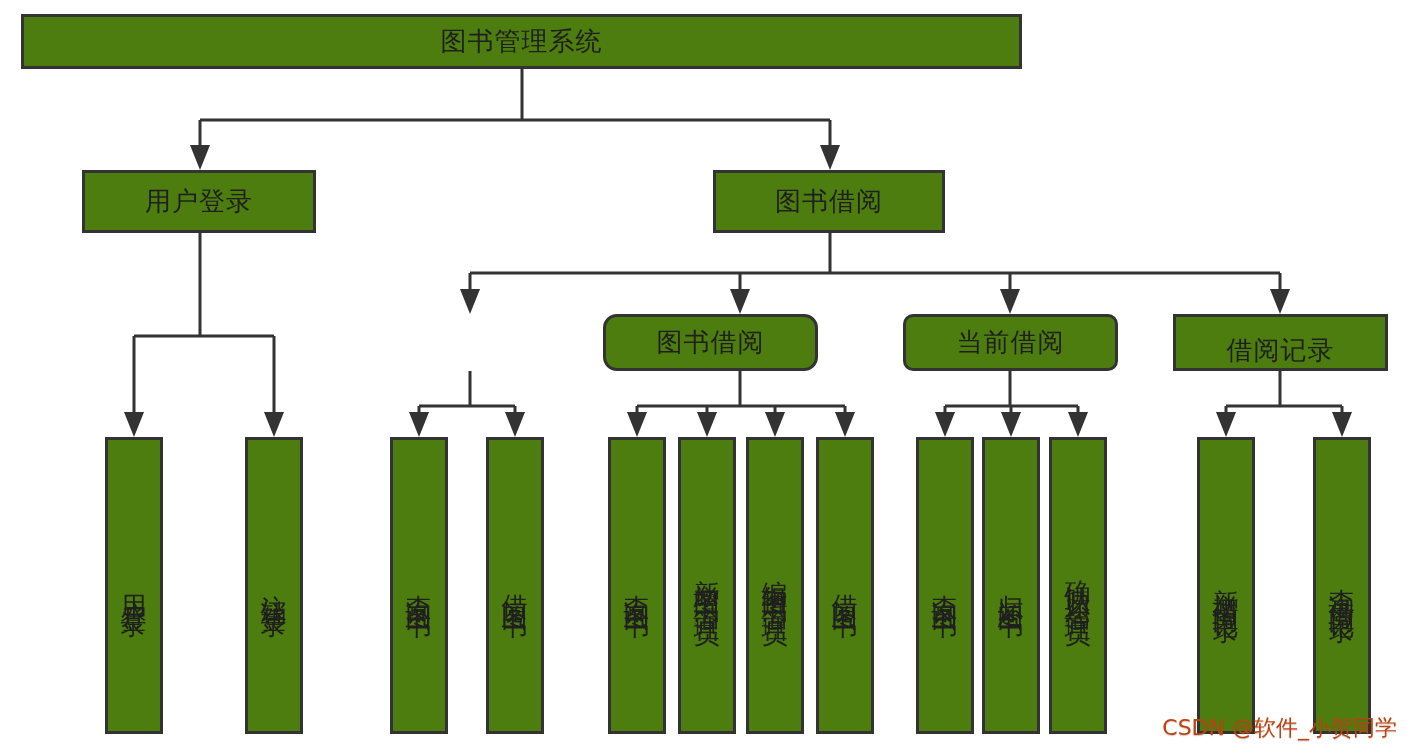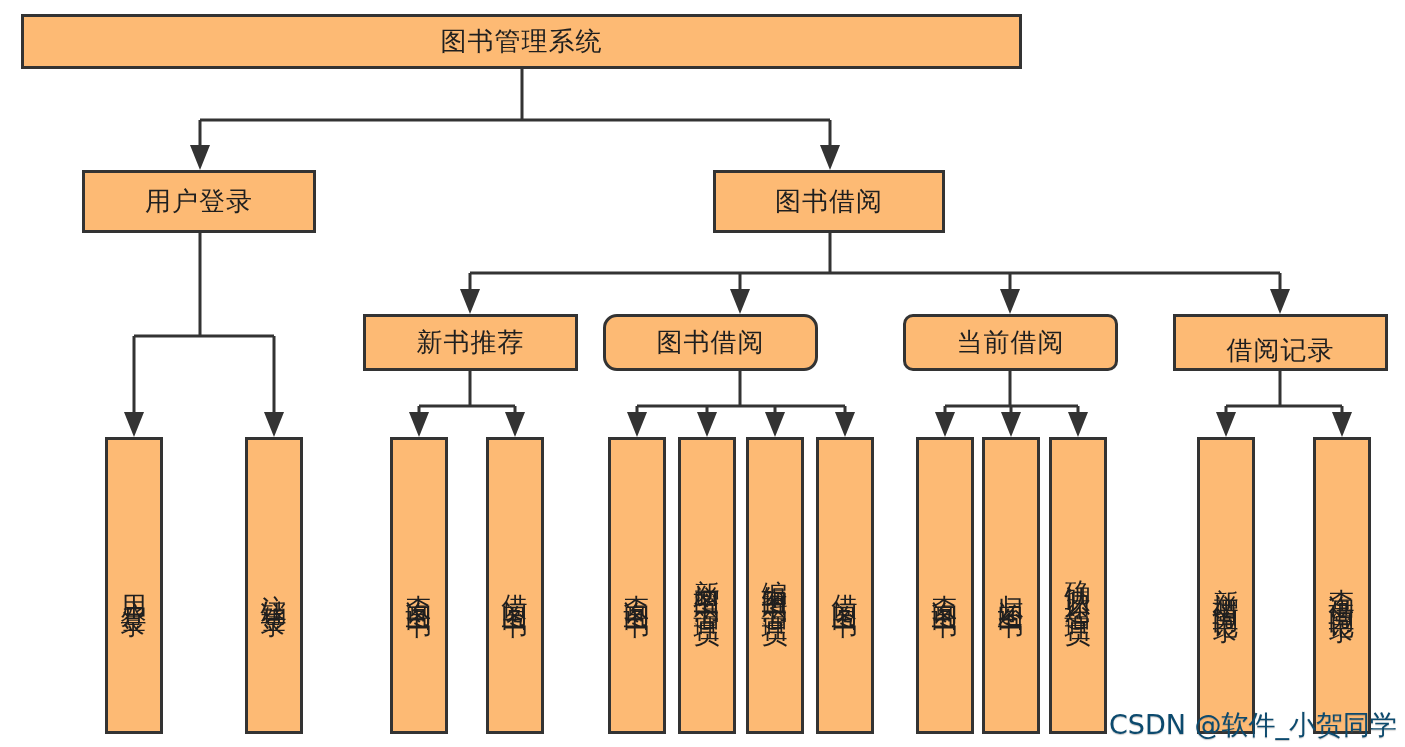--- a/index.html
+++ b/index.html
@@ -14,21 +14,21 @@
   #wires {
     position: absolute;
     left: 0; top: 0;
     width: 1405px; height: 747px;
     z-index: 1;
   }
   .node {
     position: absolute;
     box-sizing: border-box;
     border: 3px solid #333333;
-    background: #fdba74;
+    background: #4d7c0f;
     color: #1f1f1f;
     display: flex;
     align-items: center;
     justify-content: center;
     z-index: 2;
   }
   .hbox {
     font-size: 26px;
     letter-spacing: 1px;
     white-space: nowrap;
@@ -58,22 +58,22 @@
   .n-nbr1 { left: 390px; } .n-nbr2 { left: 486px; }
   .n-bb1 { left: 608px; }  .n-bb2 { left: 678px; }
   .n-bb3 { left: 746px; }  .n-bb4 { left: 816px; }
   .n-cb1 { left: 916px; }  .n-cb2 { left: 982px; }
   .n-cb3 { left: 1049px; }
   .n-br1 { left: 1197px; } .n-br2 { left: 1313px; }
   .watermark {
     position: absolute;
     right: 8px;
     bottom: 4px;
-    font-size: 27px;
-    color: #0c4a6e;
+    font-size: 22px;
+    color: #c2410c;
     text-shadow: 0 1px 1px rgba(90,90,90,0.35);
     z-index: 3;
     white-space: nowrap;
   }
 </style>
 </head>
 <body>
 
 <div id="canvas">
 
@@ -117,23 +117,20 @@
     <span>图书管理系统</span>
   </div>
 
   <div class="node hbox n-ul">
     <span>用户登录</span>
   </div>
   <div class="node hbox n-bm">
     <span>图书借阅</span>
   </div>
 
-  <div class="node hbox l3 n-nbr">
-    <span>新书推荐</span>
-  </div>
   <div class="node hbox l3 n-bb">
     <span>图书借阅</span>
   </div>
   <div class="node hbox l3 n-cb">
     <span>当前借阅</span>
   </div>
   <div class="node hbox l3 n-br">
     <span>借阅记录</span>
   </div>
 

